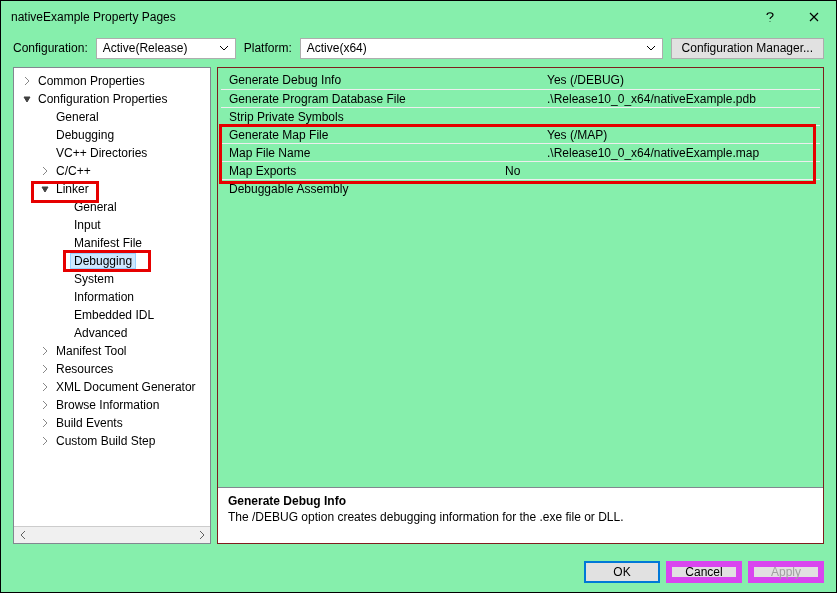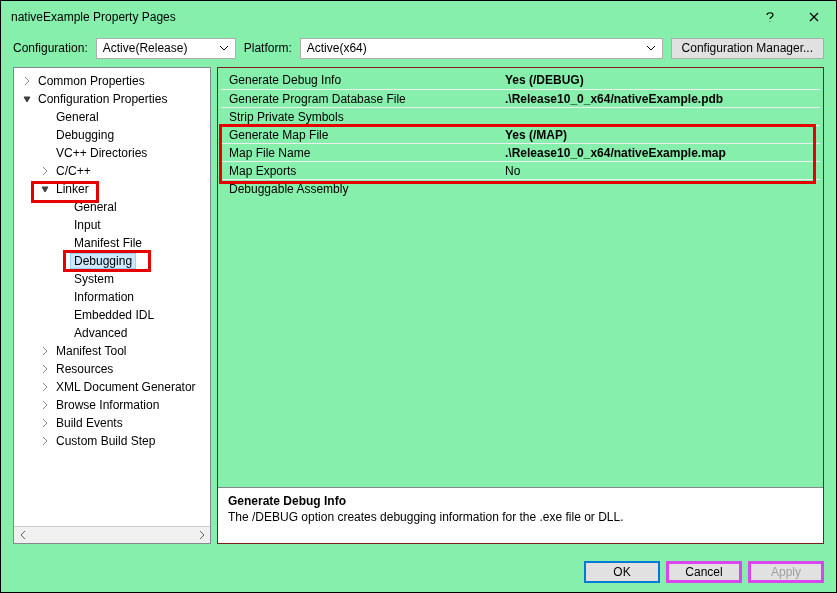--- a/index.html
+++ b/index.html
@@ -23,25 +23,25 @@
     .ti span.lbl { padding:0 4px; }
     .hscroll { height:17px; background:#f0f0f0; display:flex; align-items:center; border-top:1px solid #ccc; }
     .hscroll .ar { width:17px; height:17px; display:flex; align-items:center; justify-content:center; }
     .hscroll .track { flex:1; background:#f0f0f0; }
     .right { flex:1; display:flex; flex-direction:column; border:1px solid #7f1d1d; }
     .grid { flex:1; padding:3px 3px; }
     .gr { display:flex; height:18px; align-items:center; border-top:1px solid #eee; }
     .gr:first-child { border-top:none; }
     .gr .pl { width:280px; padding-left:8px; }
     .gr .pv { flex:1; padding-left:4px; }
-    .gr .pv.b { font-weight:bold; }
+    .gr .pv.b { font-weight:normal;margin-left:42px; }
     .desc { border-top:1px solid #828790; padding:6px 10px; height:56px; background:#fff; }
     .desc .dt { font-weight:bold; margin-bottom:2px; }
     .btnrow { height:40px; display:flex; align-items:center; justify-content:flex-end; gap:6px; padding:0 12px; }
-    .dlgbtn { width:76px; height:22px; border:3px solid #d946ef; background:#e1e1e1; display:flex; align-items:center; justify-content:center; }
+    .dlgbtn { width:76px; height:22px; border:6px solid #d946ef; background:#e1e1e1; display:flex; align-items:center; justify-content:center; }
     .dlgbtn.primary { border:1px solid #0078d7; box-shadow: inset 0 0 0 1px #0078d7; background:#e1e1e1; }
     .dlgbtn.disabled { color:#a0a0a0; }
     .redbox { position:absolute; border:3px solid #e60000; pointer-events:none; }
     .mainrel { position:relative; flex:1; display:flex; min-height:0; }
   </style>
 </head>
 <body>
 
 <div class="window">
   <div class="titlebar">

